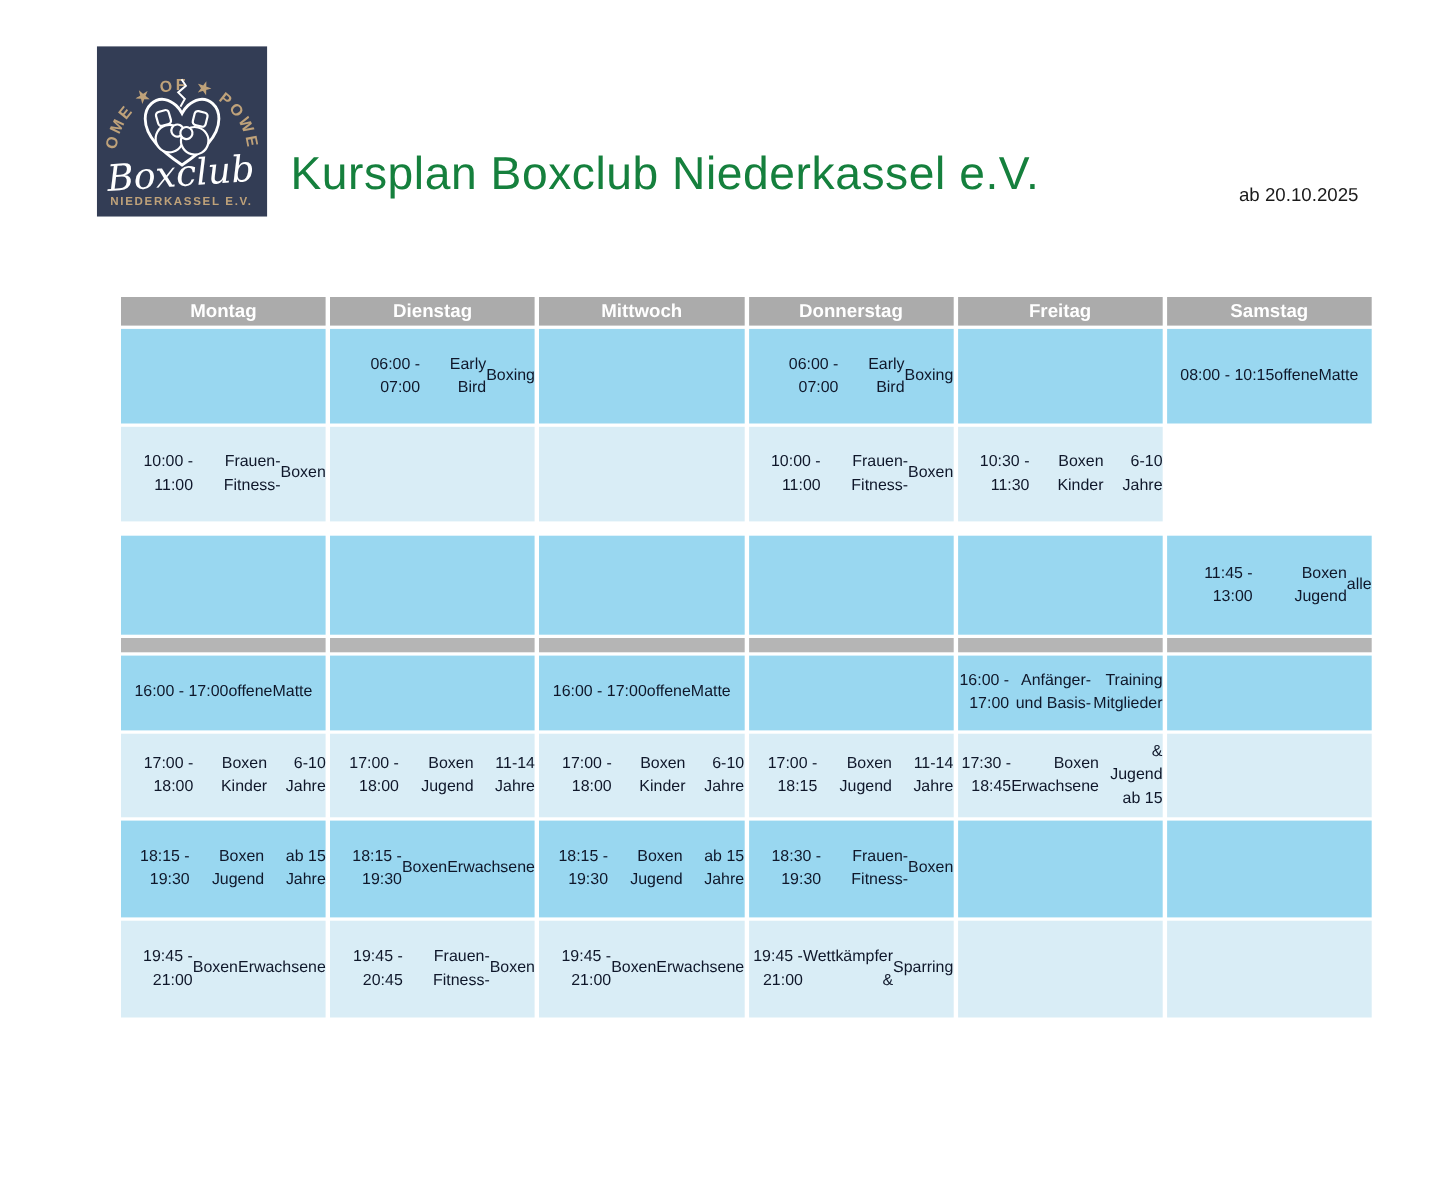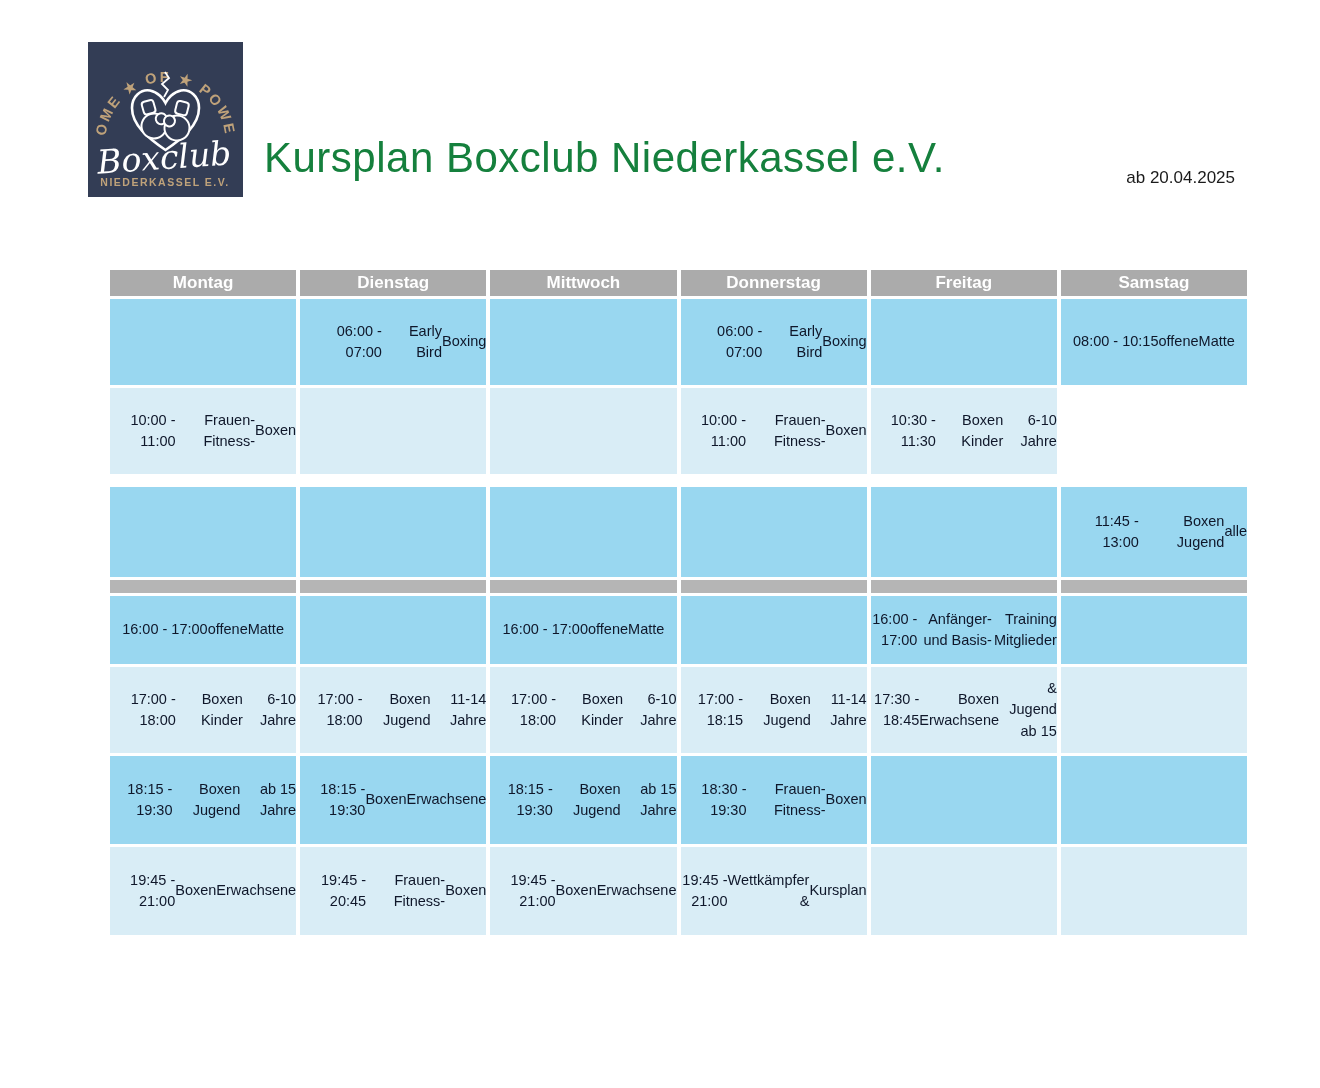--- a/index.html
+++ b/index.html
@@ -113,21 +113,21 @@
           <circle cx="0" cy="0" r="12.5" fill="#333d55" stroke="#ffffff" stroke-width="2"></circle>
           <circle cx="-9" cy="-5" r="5.5" fill="#333d55" stroke="#ffffff" stroke-width="2"></circle>
         </g>
       </g>
       <text x="77" y="127" text-anchor="middle" fill="#ffffff" font-size="33" font-style="italic" font-family="DejaVu Serif, serif" transform="rotate(-4 77 127)">Boxclub</text>
       <text x="77" y="144" text-anchor="middle" fill="#bfa27a" font-size="10.5" font-weight="bold" letter-spacing="1.5" font-family="Liberation Sans, sans-serif">NIEDERKASSEL E.V.</text>
     </svg>
   </div>
 
   <h1 class="page-title">Kursplan Boxclub Niederkassel e.V.</h1>
-  <div class="effective-date">ab 20.04.2025</div>
+  <div class="effective-date">ab 20.10.2025</div>
 
   <div class="schedule" id="schedule-grid">
       <div class="row header-row">
         <div class="hcell">Montag</div>
         <div class="hcell">Dienstag</div>
         <div class="hcell">Mittwoch</div>
         <div class="hcell">Donnerstag</div>
         <div class="hcell">Freitag</div>
         <div class="hcell">Samstag</div>
       </div>
@@ -203,21 +203,21 @@
           <div>Matte</div>
         </div>
         <div class="cell"></div>
         <div class="cell">
           <div>16:00 - 17:00</div>
           <div>Anfänger- und Basis-</div>
           <div>Training Mitglieder</div>
         </div>
         <div class="cell"></div>
       </div>
-      <div class="row data-row light" style="height: 86px;">
+      <div class="row data-row light" style="height: 76px;">
         <div class="cell">
           <div>17:00 - 18:00</div>
           <div>Boxen Kinder</div>
           <div>6-10 Jahre</div>
         </div>
         <div class="cell">
           <div>17:00 - 18:00</div>
           <div>Boxen Jugend</div>
           <div>11-14 Jahre</div>
         </div>
@@ -274,20 +274,20 @@
           <div>Boxen</div>
         </div>
         <div class="cell">
           <div>19:45 - 21:00</div>
           <div>Boxen</div>
           <div>Erwachsene</div>
         </div>
         <div class="cell">
           <div>19:45 - 21:00</div>
           <div>Wettkämpfer &amp;</div>
-          <div>Kursplan</div>
+          <div>Sparring</div>
         </div>
         <div class="cell"></div>
         <div class="cell"></div>
       </div>
     </div>
 
 </div>
 
 </body></html>

